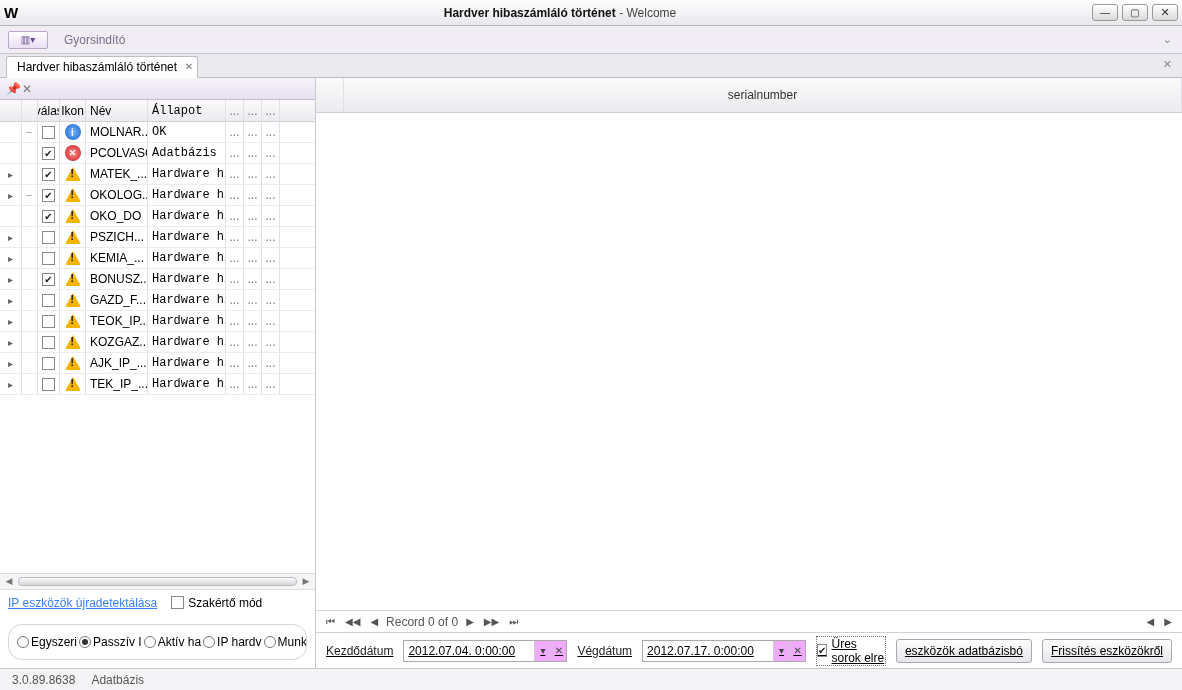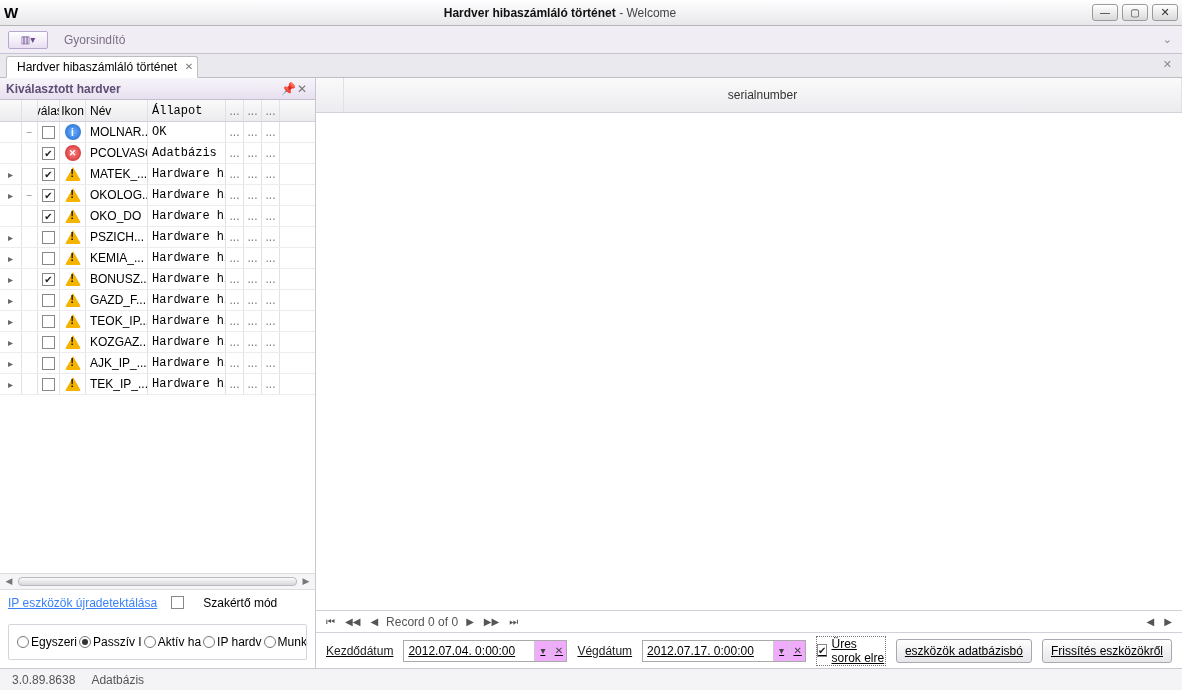--- a/index.html
+++ b/index.html
@@ -64,23 +64,23 @@
 
 
 .hscroll { height: 16px; background:#f5f5f7; border-top:1px solid #ddd; position: relative;}
 .hscroll .thumb{ position:absolute; left:18px; right:18px; top:3px; height:9px; background:linear-gradient(#fafafa,#d7d7db); border:1px solid #b9b9bf; border-radius:4px;}
 .hscroll .arr{ position:absolute; top:2px; width:14px; text-align:center; color:#777; font-size:9px;}
 .hscroll .arr.l{left:2px}.hscroll .arr.r{right:2px}
 
 
 .left-tools { padding: 6px 8px; display:flex; align-items:center; gap: 14px; border-top:1px solid #ddd;}
 .left-tools a { color:#3b82f6; text-decoration: underline; cursor: default;}
-.left-tool-chk { display:flex; align-items:flex-start; gap:19px; }
-
-.left-radios { padding: 10px 8px; border:1px solid #d6d3dd; margin: 8px; border-radius:2px; display:flex; gap:2px; overflow:hidden;}
+.left-tool-chk { display:flex; align-items:flex-start; gap:4px; }
+
+.left-radios { padding: 10px 8px; border:1px solid #d6d3dd; margin: 8px; border-radius:14px; display:flex; gap:2px; overflow:hidden;}
 .radio { display:flex; align-items:center; gap:2px; white-space:nowrap;}
 .rdot{ width:12px; height:12px; border:1px solid #777; border-radius:50%; display:inline-flex; align-items:center; justify-content:center;}
 .rdot.on::after{content:""; width:6px; height:6px; background:#333; border-radius:50%;}
 
 
 .rgrid-head { display:flex; height: 35px; border-bottom:1px solid #d4d0da; }
 .rgrid-head .rh { flex:1; display:flex; align-items:center; justify-content:center; border-right:1px solid #e2dfe7; background: linear-gradient(#fafafa,#ececf0); color:#333;}
 .rgrid-head .rh:first-child{ flex:0 0 28px; }
 .rgrid-body { flex:1; overflow:auto; }
 
@@ -130,21 +130,20 @@
     <span>Hardver hibaszámláló történet</span>
     <span class="x">✕</span>
   </div>
   <div class="chev">✕</div>
 </div>
 
 <div class="workspace">
 
   <div class="left">
     <div class="panel-hdr">
-      <span class="title">Kiválasztott hardver</span>
       <span class="hbtn">📌</span>
       <span class="hbtn">✕</span>
     </div>
 
     <div class="grid-head">
       <div class="cell col-ind"></div>
       <div class="cell col-exp"></div>
       <div class="cell col-chk">Kiválas...</div>
       <div class="cell col-icon">Ikon</div>
       <div class="cell col-name">Név</div>

